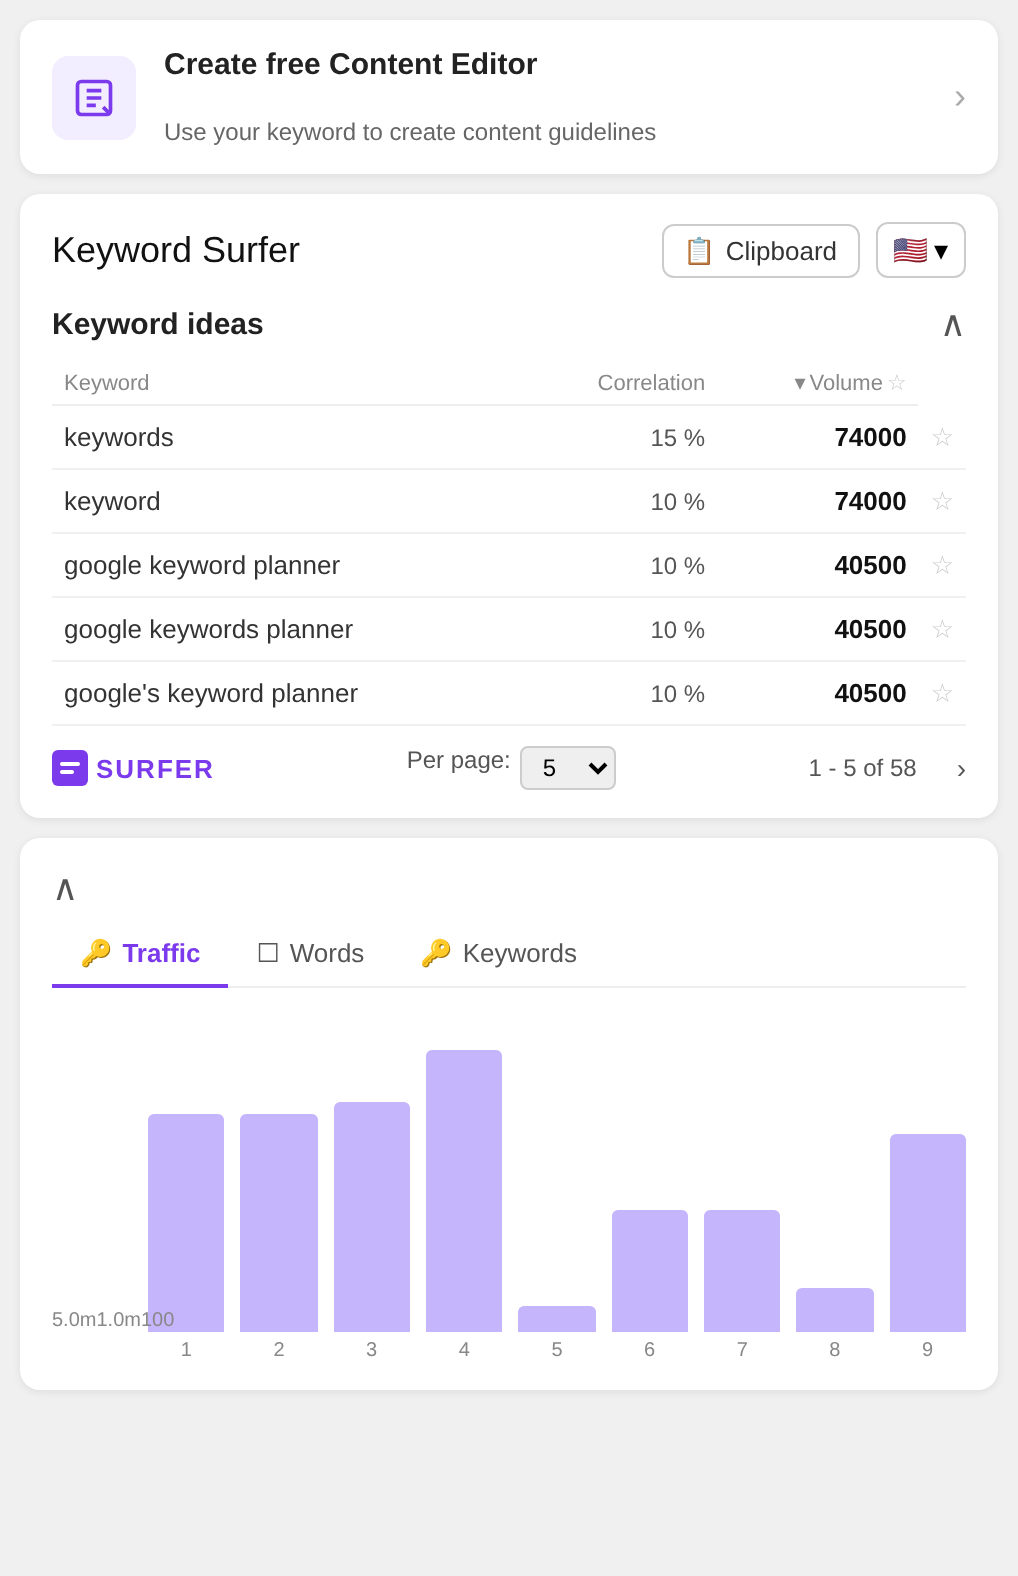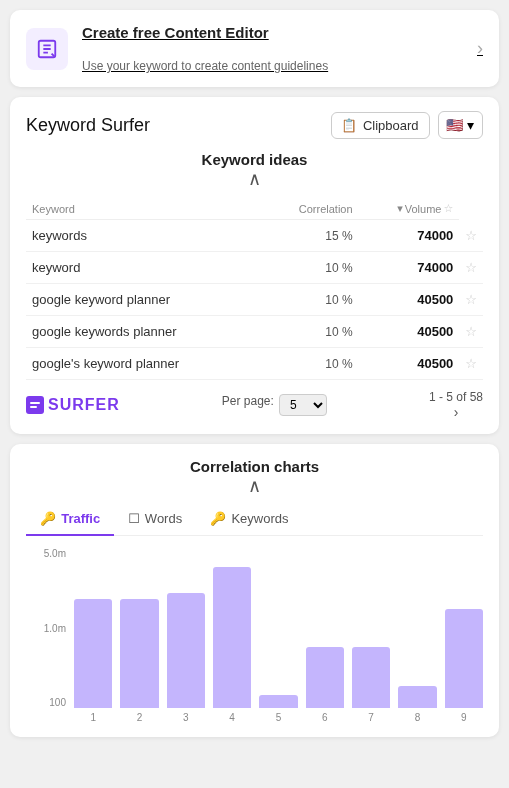--- a/index.html
+++ b/index.html
@@ -21,21 +21,20 @@
       padding: 14px 16px;
       box-shadow: 0 1px 4px rgba(0,0,0,0.08);
     }
 
     
     .banner {
       display: flex;
       align-items: center;
       gap: 14px;
       cursor: pointer;
-      text-decoration: underline;
     }
     .banner-icon {
       width: 42px; height: 42px;
       background: #f3eeff;
       border-radius: 8px;
       display: flex; align-items: center; justify-content: center;
       flex-shrink: 0;
     }
     .banner-icon svg { width: 22px; height: 22px; }
     .banner-text { flex: 1; }
@@ -94,21 +93,20 @@
       cursor: pointer;
       font-size: 14px;
     }
 
     
     .section-header {
       display: flex;
       align-items: center;
       justify-content: space-between;
       margin-bottom: 8px;
-      flex-direction: column;
     }
     .section-title {
       font-size: 15px;
       font-weight: 600;
       color: #222;
     }
     .chevron-up {
       font-size: 18px;
       color: #555;
       cursor: pointer;
@@ -167,21 +165,21 @@
       align-items: center;
       justify-content: space-between;
       margin-top: 10px;
       font-size: 12px;
       color: #555;
     }
     .surfer-logo {
       display: flex;
       align-items: center;
       gap: 4px;
-      font-size: 16px;
+      font-size: 13px;
       font-weight: 700;
       color: #7c3aed;
       letter-spacing: 1px;
     }
     .surfer-icon {
       width: 18px; height: 18px;
       background: #7c3aed;
       border-radius: 3px;
       display: flex; align-items: center; justify-content: center;
     }
@@ -193,22 +191,21 @@
     .per-page select {
       border: 1px solid #ccc;
       border-radius: 4px;
       padding: 2px 6px;
       font-size: 12px;
       cursor: pointer;
     }
     .page-info {
       display: flex;
       align-items: center;
-      gap: 0;
-      flex-direction: column;
+      gap: 20px;
     }
     .page-chevron {
       color: #555;
       cursor: pointer;
       font-size: 14px;
     }
 
     
     .tab-bar {
       display: flex;
@@ -247,21 +244,21 @@
       padding-left: 48px;
       position: relative;
     }
     .y-axis {
       position: absolute;
       left: 0;
       top: 0;
       bottom: 0;
       width: 44px;
       display: flex;
-      flex-direction: column;
+      flex-direction: row;
       justify-content: space-between;
       align-items: flex-end;
       padding-right: 4px;
     }
     .y-label {
       font-size: 10px;
       color: #888;
     }
     .bars-container {
       display: flex;
@@ -401,21 +398,20 @@
       <div class="page-info">
         <span>1 - 5 of 58</span>
         <span class="page-chevron">›</span>
       </div>
     </div>
   </div>
 </div>
 
 <div class="card">
   <div class="section-header">
-    <div class="section-title">Correlation charts</div>
     <div class="chevron-up">∧</div>
   </div>
 
   <div class="tab-bar" id="chart-tabs">
       <div class="tab active">
         <span style="color:#7c3aed;">🔑</span>
         <span>Traffic</span>
       </div>
       <div class="tab">
         <span>☐</span>

